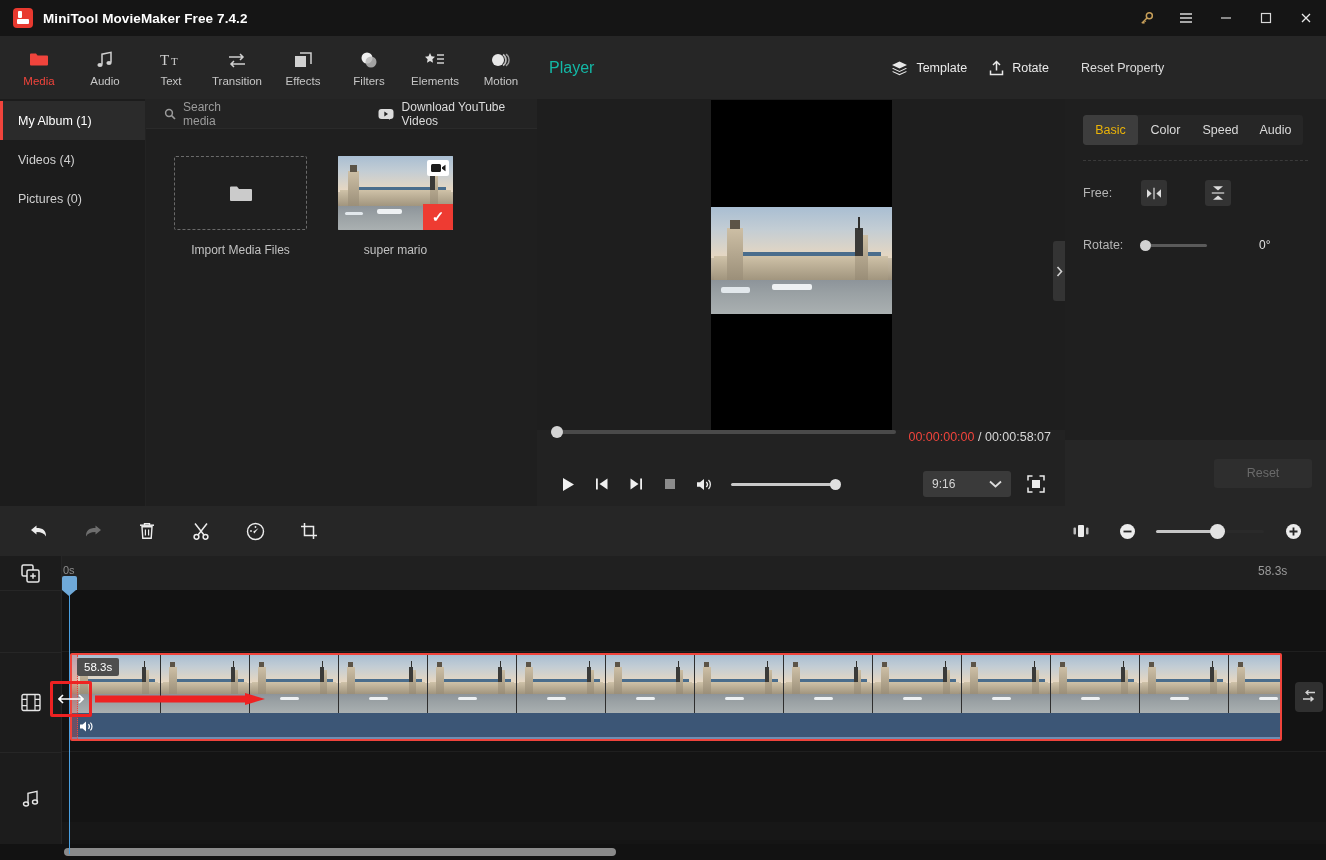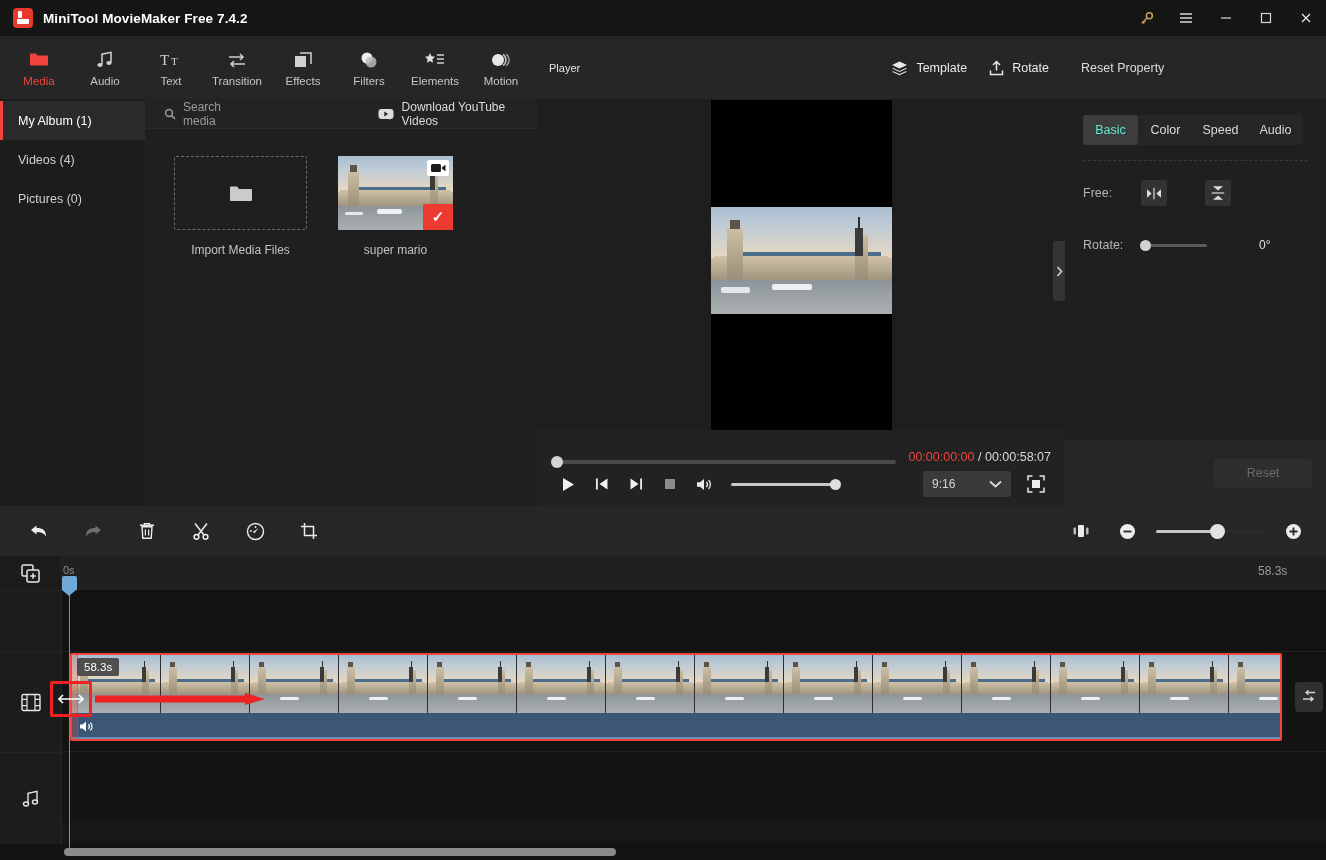--- a/index.html
+++ b/index.html
@@ -115,30 +115,30 @@
   .scene .tw1::after { content:""; position:absolute; left:18%; top:-16%; width:64%; height:18%; background:#5c5447; }
   .scene .tw2 { position:absolute; bottom:32%; right:13%; width:7%; height:42%; background: linear-gradient(#cbbda2,#998d77); }
   .scene .spire { position:absolute; bottom:54%; right:16%; width:4%; height:26%; background:#3a3a38; }
   .scene .spire::after { content:""; position:absolute; left:35%; top:-40%; width:30%; height:45%; background:#2e2e2c; }
   .scene .boat { position:absolute; bottom:22%; left:34%; width:22%; height:6%; background:#eef1f3; border-radius:2px; }
   .scene .boat2 { position:absolute; bottom:20%; left:6%; width:16%; height:5%; background:#e2e8ec; border-radius:2px; }
 
   
   .player { width: 528px; height: 470px; background: #1e1e1e; display: flex; flex-direction: column; position: relative; }
   .player-head { height: 63px; background: #262626; display: flex; align-items: center; padding: 0 16px 0 12px; }
-  .player-head .ph-title { font-size: 11px; color: #e5e5e5; }
+  .player-head .ph-title { font-size: 16px; color: #14b8a6; }
   .ph-actions { margin-left: auto; display: flex; align-items: center; gap: 22px; }
   .ph-btn { display: flex; align-items: center; gap: 8px; font-size: 12.5px; color: #eaeaea; cursor: pointer; }
   .stage { flex: 1; display: flex; align-items: center; justify-content: center; background: #1e1e1e; }
   .video-frame {
     width: 181px; height: 330px; background: #000000; position: relative; overflow: hidden;
   }
   .video-frame .scene { position: absolute; left: 0; right: 0; top: 32.5%; height: 32.5%; }
   .player-ctrl { height: 76px; background: #222222; padding: 0 14px; }
-  .seek-row { display: flex; align-items: flex-end; height: 34px; gap: 12px; }
+  .seek-row { display: flex; align-items: flex-start; height: 34px; gap: 12px; }
   .seek-track { flex: 1; height: 4px; background: #4a4a4a; border-radius: 2px; position: relative; cursor: pointer; }
   .seek-knob { position: absolute; left: 0; top: -4px; width: 12px; height: 12px; border-radius: 50%; background: #d4d4d4; }
   .time-readout { font-size: 12.5px; white-space: nowrap; }
   .time-cur { color: #f0443c; }
   .time-sep, .time-total { color: #d8d8d8; }
   .btn-row { display: flex; align-items: center; height: 40px; gap: 0; }
   .pbtn { width: 34px; height: 34px; display: flex; align-items: center; justify-content: center; cursor: pointer; color: #e8e8e8; }
   .vol-track { width: 105px; height: 3px; background: #c9c9c9; border-radius: 2px; position: relative; margin-left: 10px; cursor: pointer; }
   .vol-knob { position: absolute; right: -5px; top: -4px; width: 11px; height: 11px; border-radius: 50%; background: #e0e0e0; }
   .ratio-sel {
@@ -157,21 +157,21 @@
 
   
   .prop { width: 261px; height: 470px; background: #1f1f1f; display: flex; flex-direction: column; }
   .prop-head { height: 63px; background: #262626; display: flex; align-items: center; padding-left: 16px; font-size: 12.5px; color: #dcdcdc; }
   .prop-body { flex: 1; padding: 16px 18px 0 18px; }
   .tab-strip { display: flex; background: #262626; border-radius: 3px; height: 30px; width: 220px; overflow: hidden; }
   .tab {
     flex: 1; display: flex; align-items: center; justify-content: center;
     font-size: 12.5px; color: #dadada; cursor: pointer;
   }
-  .tab.active { background: #3d3d3d; color: #5eead4; border-radius: 3px; justify-content: center; }
+  .tab.active { background: #3d3d3d; color: #eab308; border-radius: 3px; justify-content: center; }
   .divider-dash { margin: 15px 0 0 0; height: 1px; border-top: 1px dashed #3a3a3a; }
   .prop-row { display: flex; align-items: center; height: 40px; margin-top: 12px; }
   .prop-label { width: 58px; font-size: 12.5px; color: #b5b5b5; }
   .flip-btn {
     width: 26px; height: 26px; background: #333333; border-radius: 3px;
     display: flex; align-items: center; justify-content: center; cursor: pointer; margin-right: 38px;
   }
   .rot-track { width: 62px; height: 3px; background: #5a5a5a; border-radius: 2px; position: relative; cursor: pointer; margin-left: 4px; }
   .rot-knob { position: absolute; left: -5px; top: -4px; width: 11px; height: 11px; border-radius: 50%; background: #d2d2d2; }
   .rot-val { margin-left: 52px; font-size: 12px; color: #e2e2e2; }

